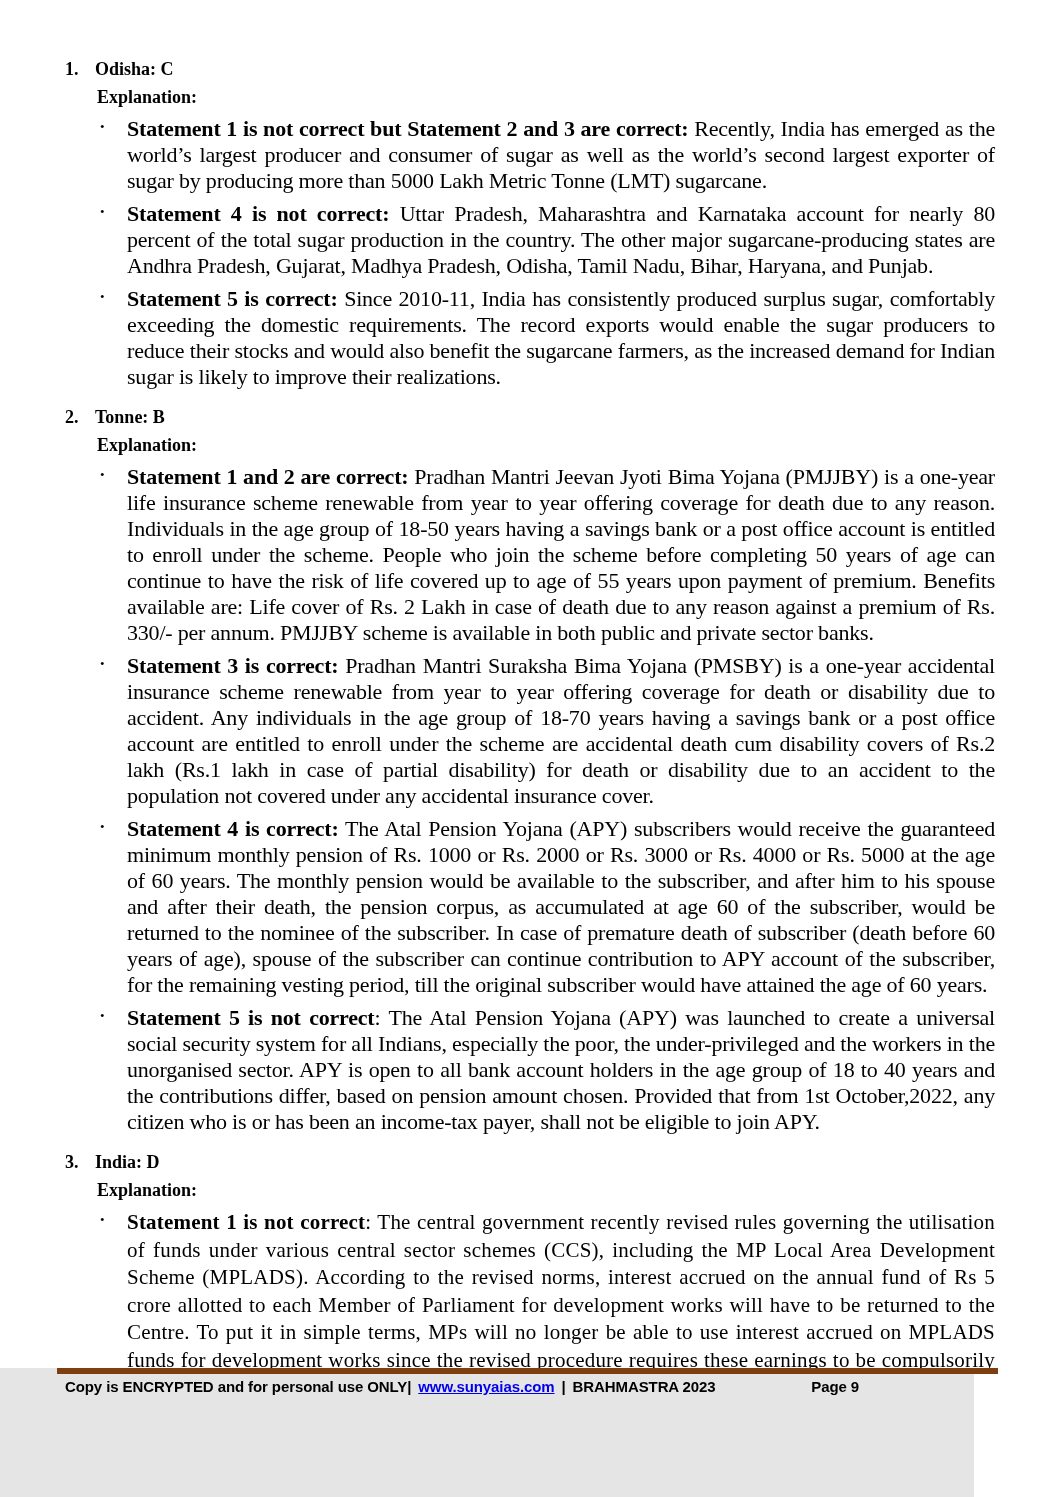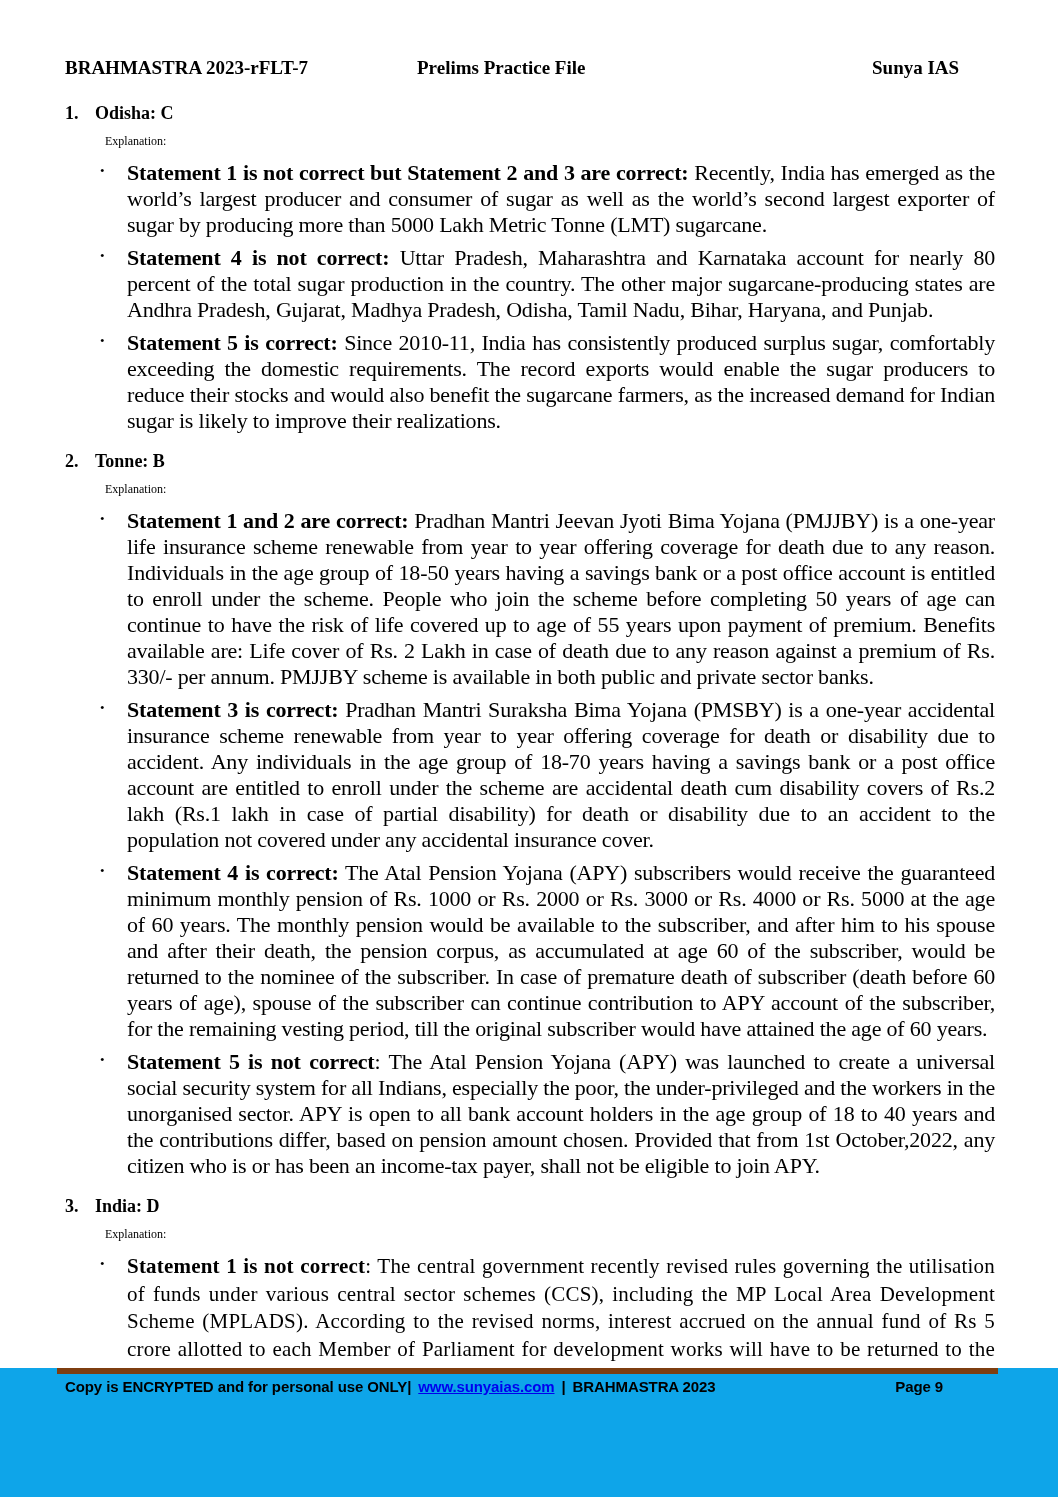--- a/index.html
+++ b/index.html
@@ -31,24 +31,24 @@
   .question { margin-bottom: 14px; }
   .q-row {
     display: flex;
     font-weight: bold;
     font-size: 18px;
     line-height: 26px;
     margin-bottom: 2px;
   }
   .q-num { width: 30px; flex: 0 0 30px; }
   .q-expl {
-    font-weight: normal;
-    font-size: 12px;
+    font-weight: bold;
+    font-size: 18px;
     line-height: 26px;
-    margin-left: 40px;
+    margin-left: 32px;
     margin-bottom: 6px;
   }
   .bullets { list-style: none; margin: 0; padding: 0 0 0 30px; }
   .bullet { display: flex; margin-bottom: 7px; }
   .dot {
     flex: 0 0 32px; width: 32px;
     font-size: 13px;
     padding-top: 3px;
     padding-left: 5px;
     box-sizing: border-box;
@@ -63,22 +63,22 @@
   .btext b { font-weight: bold; }
   .q3 .btext {
     font-size: 21px;
     line-height: 27.5px;
     letter-spacing: 0.2px;
   }
   
   .doc-footer {
     position: absolute;
     left: 0; top: 1368px;
-    width: 1058px; height: 129px;
-    background: #0ea5e9;
+    width: 974px; height: 129px;
+    background: #e5e5e5;
   }
   .footer-rule {
     margin-left: 57px;
     width: 941px; height: 6px;
     background: #7e3e10;
   }
   .footer-row {
     display: flex;
     justify-content: space-between;
     align-items: baseline;
@@ -94,25 +94,20 @@
     text-decoration: underline;
     margin: 0 7px;
   }
   .footer-sep { margin-right: 7px; }
 </style>
 </head>
 <body>
 
 <div class="page">
 
-  <header class="doc-header">
-    <span class="h-left">BRAHMASTRA 2023-rFLT-7</span>
-    <span class="h-center">Prelims Practice File</span>
-    <span class="h-right">Sunya IAS</span>
-  </header>
 
   <section class="question q1">
     <div class="q-row">
       <span class="q-num">1.</span>
       <span class="q-ans">Odisha: C</span>
     </div>
     <div class="q-expl">Explanation:</div>
     <ul class="bullets">
       <li class="bullet">
         <span class="dot">•</span>

